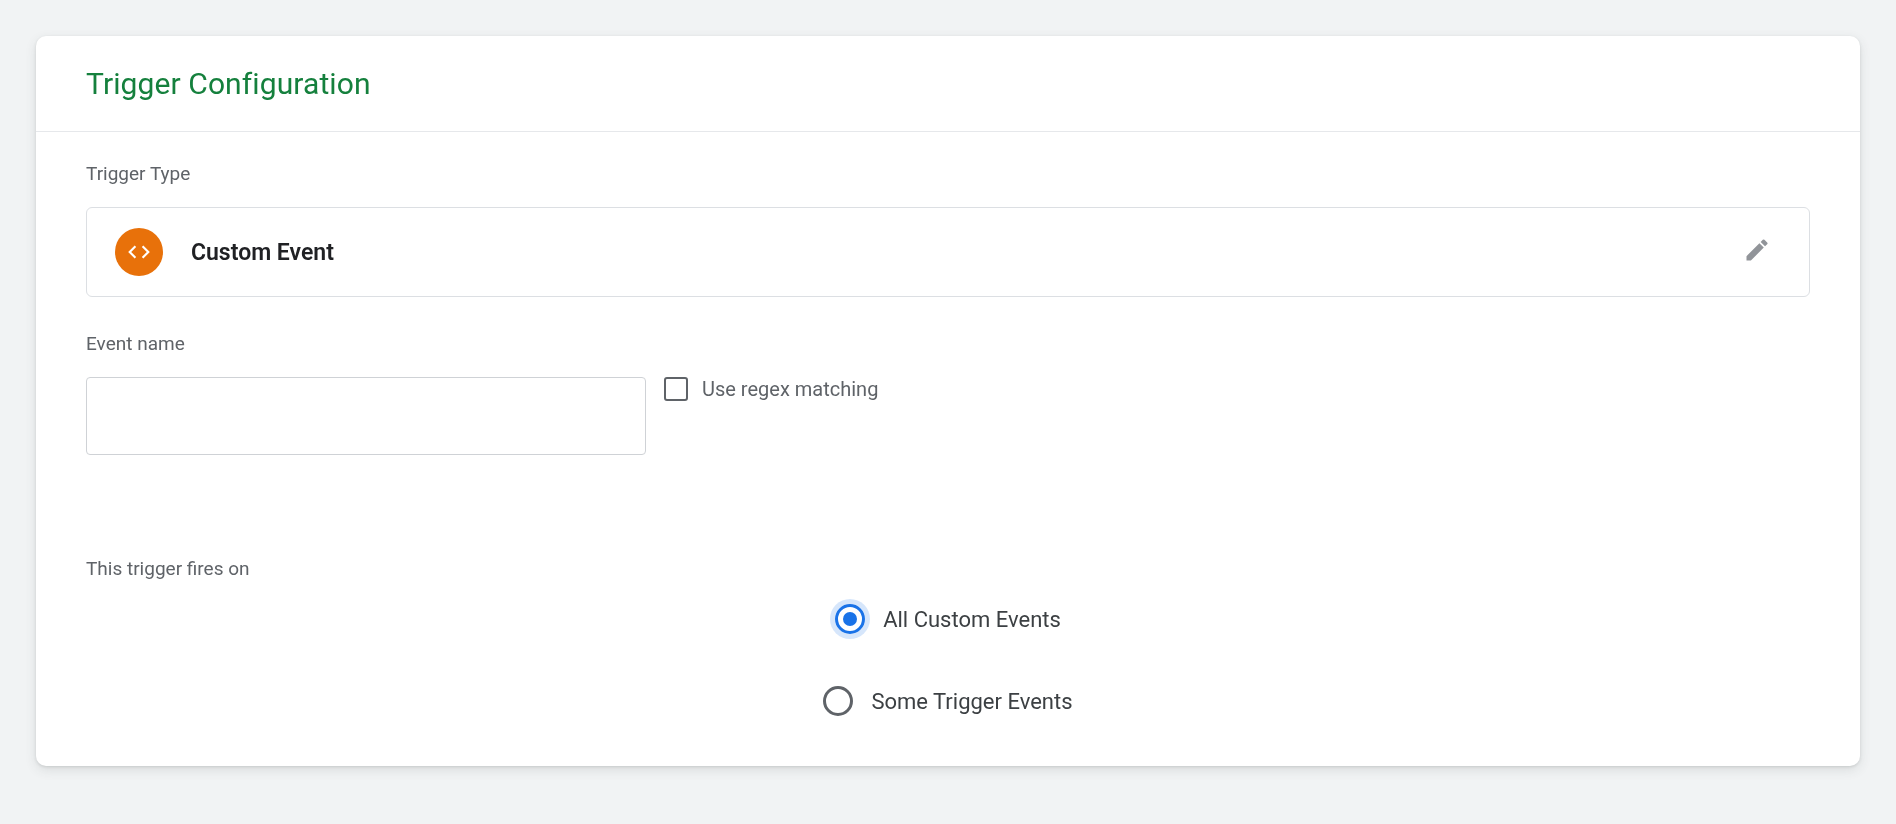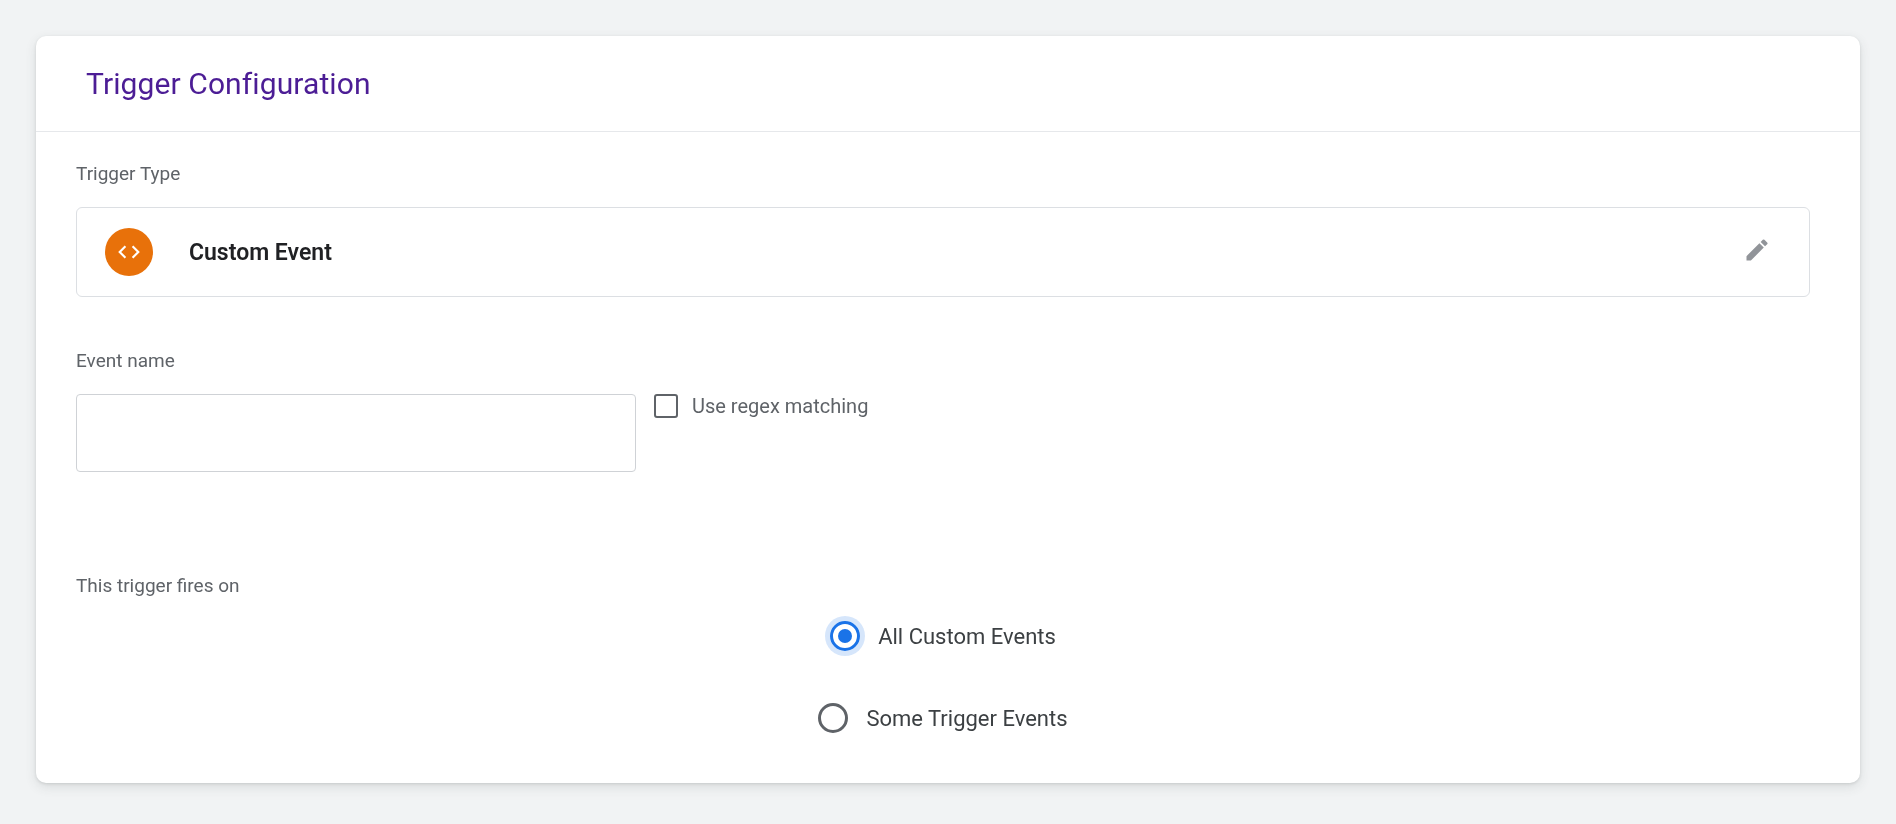--- a/index.html
+++ b/index.html
@@ -22,37 +22,37 @@
     overflow: visible;
   }
   .card-header {
     padding: 30px 50px 30px 50px;
     border-bottom: 1px solid #e6e8eb;
   }
   .card-title {
     font-size: 30px;
     font-weight: 400;
     letter-spacing: 0.1px;
-    color: #4c1d95;
+    color: #15803d;
   }
   .card-body {
-    padding: 30px 50px 50px 40px;
+    padding: 30px 50px 50px 50px;
   }
   .section-label {
     font-size: 19px;
     color: #5f6368;
     margin-bottom: 22px;
   }
   .type-row {
     display: flex;
     align-items: center;
     border: 1px solid #dcdfe3;
     border-radius: 6px;
     padding: 20px 28px;
-    gap: 36px;
+    gap: 28px;
   }
   .type-icon {
     width: 48px;
     height: 48px;
     border-radius: 50%;
     background: #e8710a;
     display: flex;
     align-items: center;
     justify-content: center;
     flex: 0 0 48px;
@@ -77,21 +77,21 @@
     cursor: pointer;
     border-radius: 50%;
     color: #919499;
   }
   .edit-btn svg {
     width: 28px;
     height: 28px;
     fill: currentColor;
   }
   .event-name-row {
-    margin-top: 52px;
+    margin-top: 35px;
   }
   .event-input-wrap {
     display: flex;
     align-items: flex-start;
     gap: 18px;
   }
   .text-input {
     width: 560px;
     height: 78px;
     border: 1px solid #cfd2d6;

